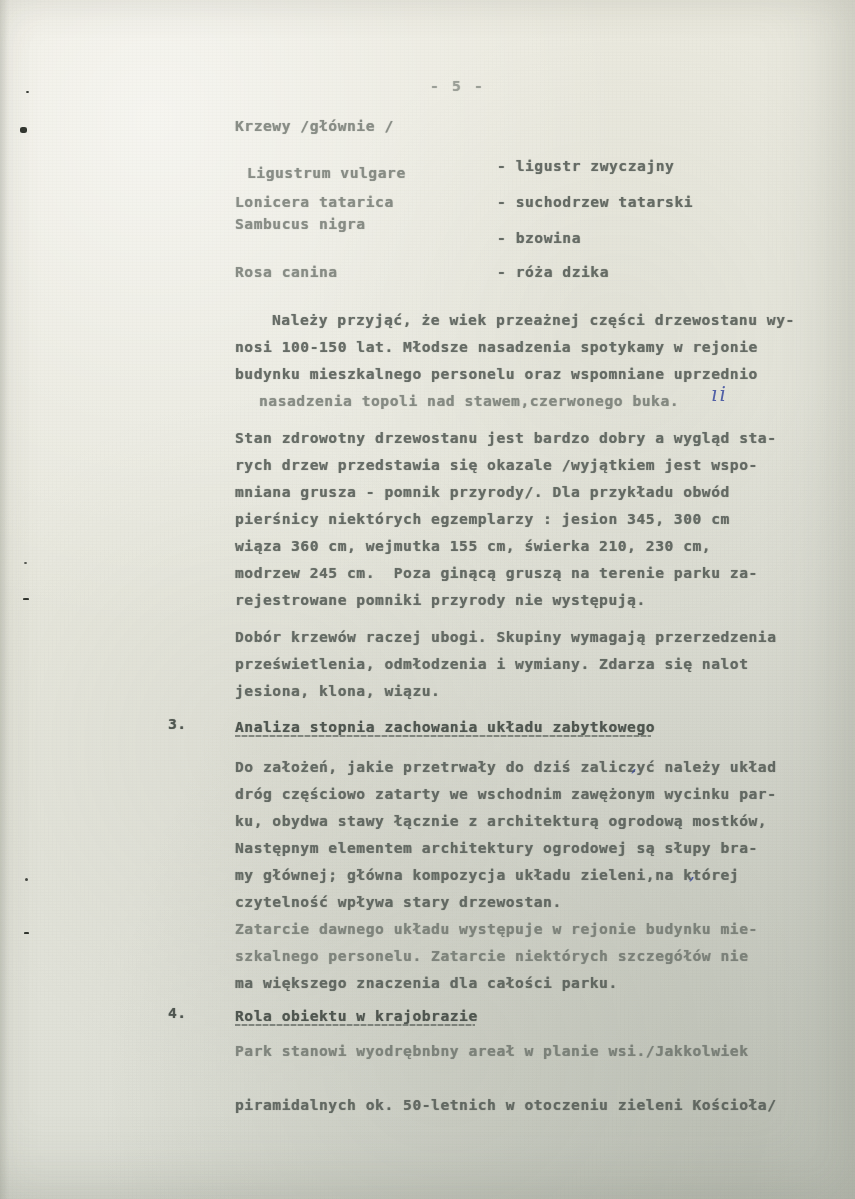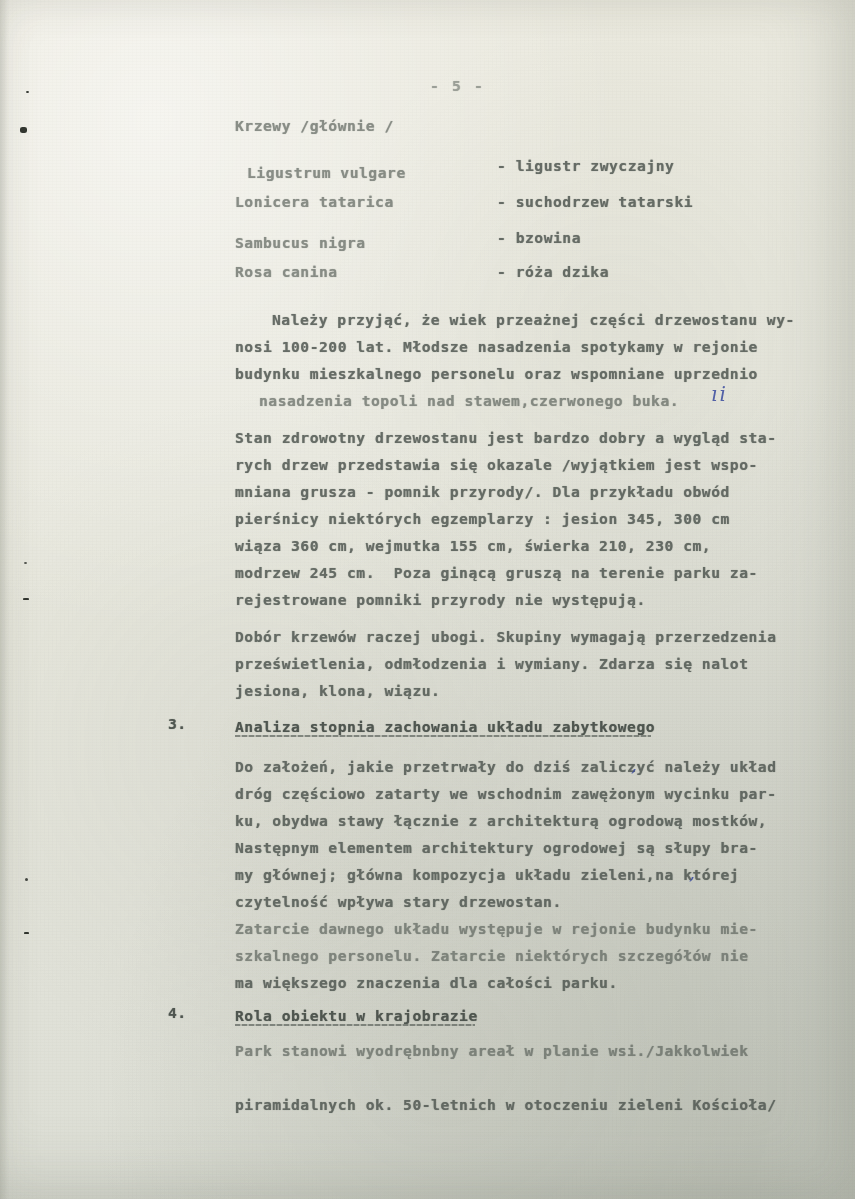--- a/index.html
+++ b/index.html
@@ -146,28 +146,28 @@
     <div class="typed light page-no" style="left:430px; top:79px;">- 5 -</div>
 
     <div class="typed lighter" style="left:235px; top:119px;">Krzewy /głównie /</div>
 
     <div class="typed lighter" style="left:235px; top:166px;margin-left:12px;">Ligustrum vulgare</div>
     <div class="typed" style="left:497px; top:159px;">- ligustr zwyczajny</div>
 
     <div class="typed lighter" style="left:235px; top:195px;">Lonicera tatarica</div>
     <div class="typed" style="left:497px; top:195px;">- suchodrzew tatarski</div>
 
-    <div class="typed lighter" style="left:235px; top:236px;">Sambucus nigra</div>
+    <div class="typed lighter" style="left:235px; top:217px;">Sambucus nigra</div>
     <div class="typed" style="left:497px; top:231px;">- bzowina</div>
 
     <div class="typed lighter" style="left:235px; top:265px;">Rosa canina</div>
     <div class="typed" style="left:497px; top:265px;">- róża dzika</div>
 
     <div class="typed" style="left:235px; top:313px;padding-left:37px;">Należy przyjąć, że wiek przeażnej części drzewostanu wy-</div>
-    <div class="typed" style="left:235px; top:340px;">nosi 100-200 lat. Młodsze nasadzenia spotykamy w rejonie</div>
+    <div class="typed" style="left:235px; top:340px;">nosi 100-150 lat. Młodsze nasadzenia spotykamy w rejonie</div>
     <div class="typed" style="left:235px; top:367px;">budynku mieszkalnego personelu oraz wspomniane uprzednio</div>
     <div class="typed lighter" style="left:235px; top:394px;margin-left:24px;">nasadzenia topoli nad stawem,czerwonego buka.</div>
 
     <div class="typed" style="left:235px; top:431px;">Stan zdrowotny drzewostanu jest bardzo dobry a wygląd sta-</div>
     <div class="typed" style="left:235px; top:458px;text-align:right;">rych drzew przedstawia się okazale /wyjątkiem jest wspo-</div>
     <div class="typed" style="left:235px; top:485px;">mniana grusza - pomnik przyrody/. Dla przykładu obwód</div>
     <div class="typed" style="left:235px; top:512px;">pierśnicy niektórych egzemplarzy : jesion 345, 300 cm</div>
     <div class="typed" style="left:235px; top:539px;">wiąza 360 cm, wejmutka 155 cm, świerka 210, 230 cm,</div>
     <div class="typed" style="left:235px; top:566px;">modrzew 245 cm.  Poza ginącą gruszą na terenie parku za-</div>
     <div class="typed" style="left:235px; top:593px;">rejestrowane pomniki przyrody nie występują.</div>

